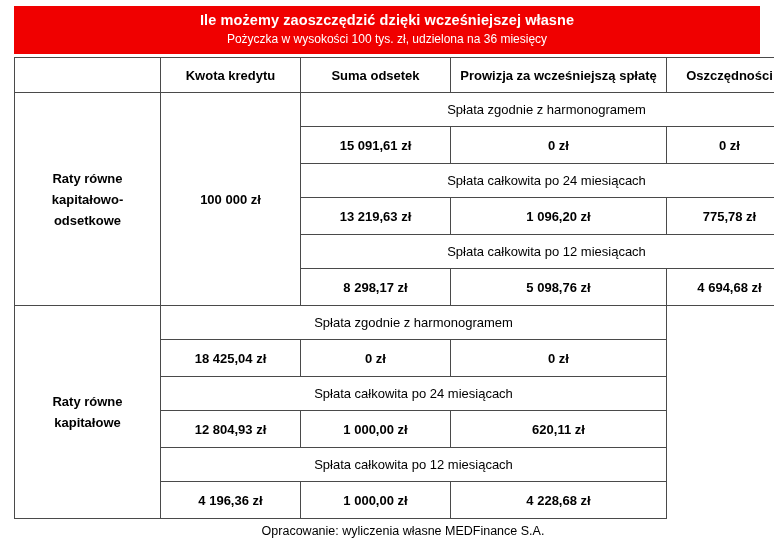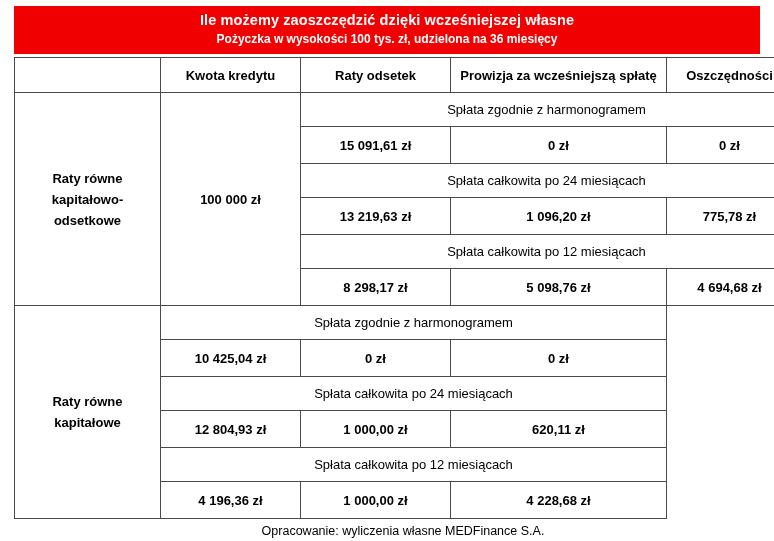--- a/index.html
+++ b/index.html
@@ -28,21 +28,21 @@
     padding: 4px 0 6px 0;
   }
   .title-main {
     font-size: 14.5px;
     font-weight: bold;
     line-height: 20px;
     letter-spacing: 0.1px;
   }
   .title-sub {
     font-size: 12px;
-    font-weight: bold;
+    font-weight: normal;
     line-height: 18px;
   }
   table.data {
     border-collapse: collapse;
     table-layout: fixed;
     margin: 3px 14px 0 14px;
     width: 746px;
     background: #ffffff;
   }
   table.data td, table.data th {
@@ -104,21 +104,21 @@
       <col style="width:146px">
       <col style="width:140px">
       <col style="width:150px">
       <col style="width:216px">
       <col style="width:126px">
     </colgroup>
     <tbody>
       <tr>
         <th class="col-head blank"></th>
         <th class="col-head">Kwota kredytu</th>
-        <th class="col-head">Raty odsetek</th>
+        <th class="col-head">Suma odsetek</th>
         <th class="col-head">Prowizja za wcześniejszą spłatę</th>
         <th class="col-head">Oszczędności</th>
       </tr>
 
       <tr>
         <td class="group-label" rowspan="6">
           <div>Raty równe</div>
           <div>kapitałowo-</div>
           <div>odsetkowe</div>
         </td>
@@ -148,21 +148,21 @@
       </tr>
 
       <tr>
         <td class="group-label" rowspan="6">
           <div>Raty równe</div>
           <div>kapitałowe</div>
         </td>
         <td class="section" colspan="3">Spłata zgodnie z harmonogramem</td>
       </tr>
       <tr>
-        <td class="value">10 425,04 zł</td>
+        <td class="value">18 425,04 zł</td>
         <td class="value">0 zł</td>
         <td class="value">0 zł</td>
       </tr>
       <tr>
         <td class="section" colspan="3">Spłata całkowita po 24 miesiącach</td>
       </tr>
       <tr>
         <td class="value">12 804,93 zł</td>
         <td class="value">1 000,00 zł</td>
         <td class="value">620,11 zł</td>

